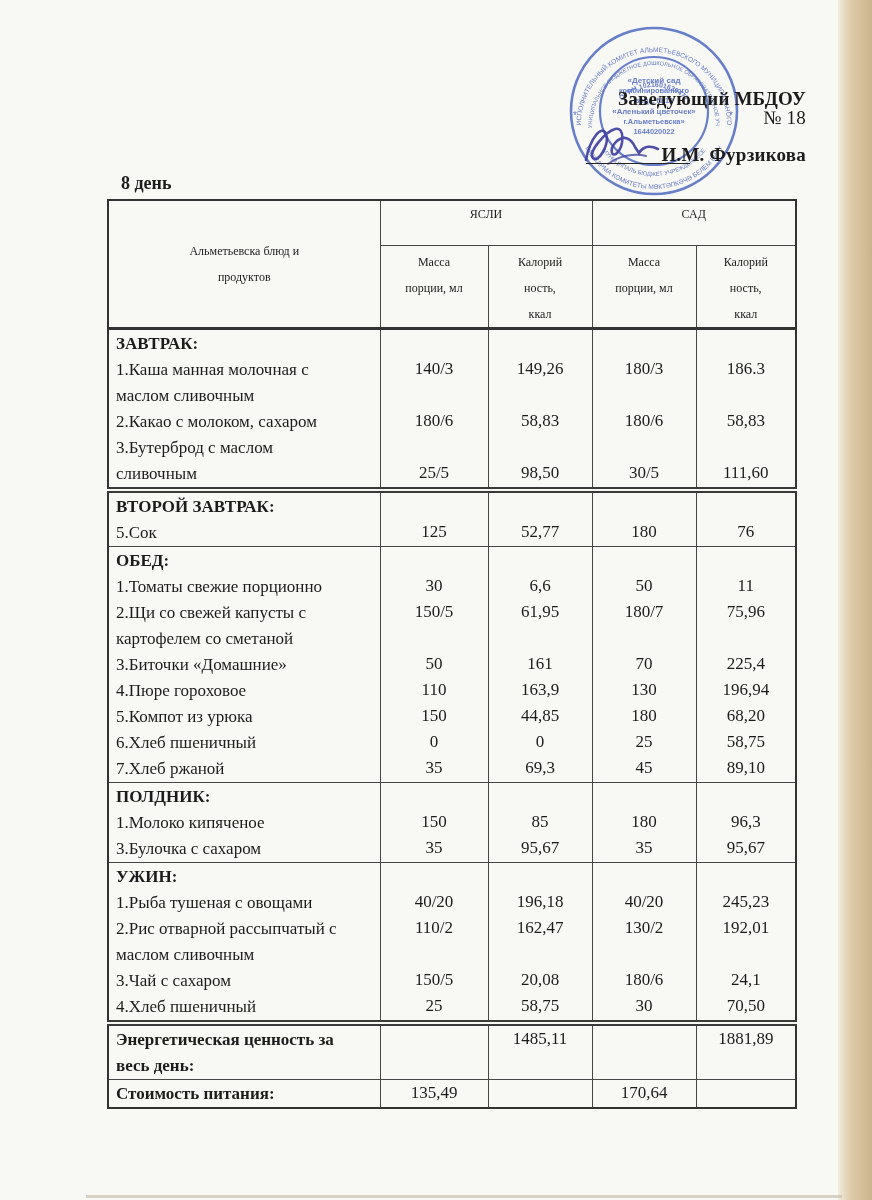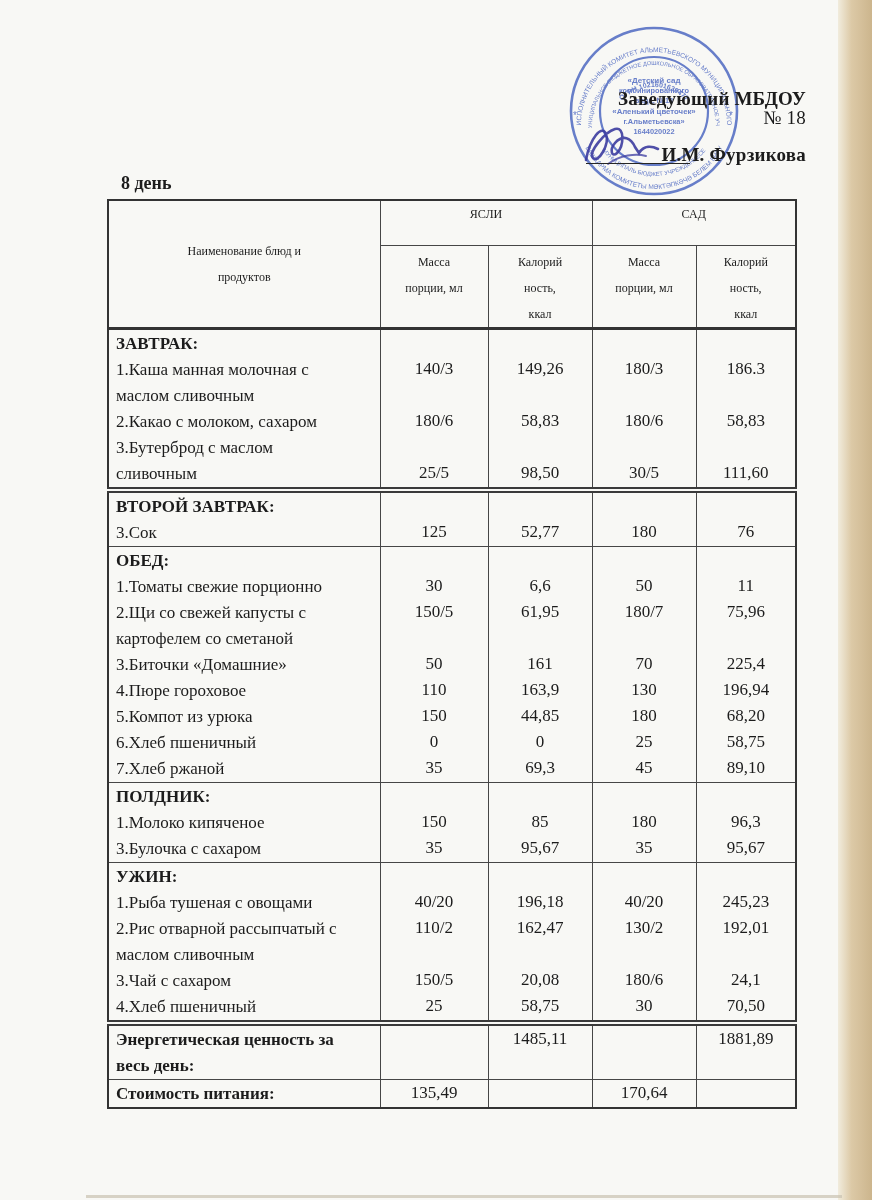--- a/index.html
+++ b/index.html
@@ -107,21 +107,21 @@
   <table class="menu">
     <colgroup>
       <col style="width:272px">
         <col style="width:108px">
         <col style="width:104px">
         <col style="width:104px">
         <col style="width:100px">
     </colgroup>
     <thead>
       <tr class="h1">
-        <td class="name-hdr pre" rowspan="2">Наименование блюд и
+        <td class="name-hdr pre" rowspan="2">Альметьевска блюд и
 продуктов</td>
         <td colspan="2">ЯСЛИ</td>
         <td colspan="2">САД</td>
       </tr>
       <tr class="h2">
         <td class="pre">Масса
 порции, мл</td>
         <td class="pre">Калорий
 ность,
 ккал</td>
@@ -163,21 +163,21 @@
         <td class="val pre">
 186.3
 
 58,83
 
 111,60</td>
       </tr>
       <tr class="r1 dbl">
         <td class="name">
           <div class="sec-title">ВТОРОЙ ЗАВТРАК:</div>
-          <div class="pre">3.Сок</div>
+          <div class="pre">5.Сок</div>
         </td>
         <td class="val pre">
 125</td>
         <td class="val pre">
 52,77</td>
         <td class="val pre">
 180</td>
         <td class="val pre">
 76</td>
       </tr>

